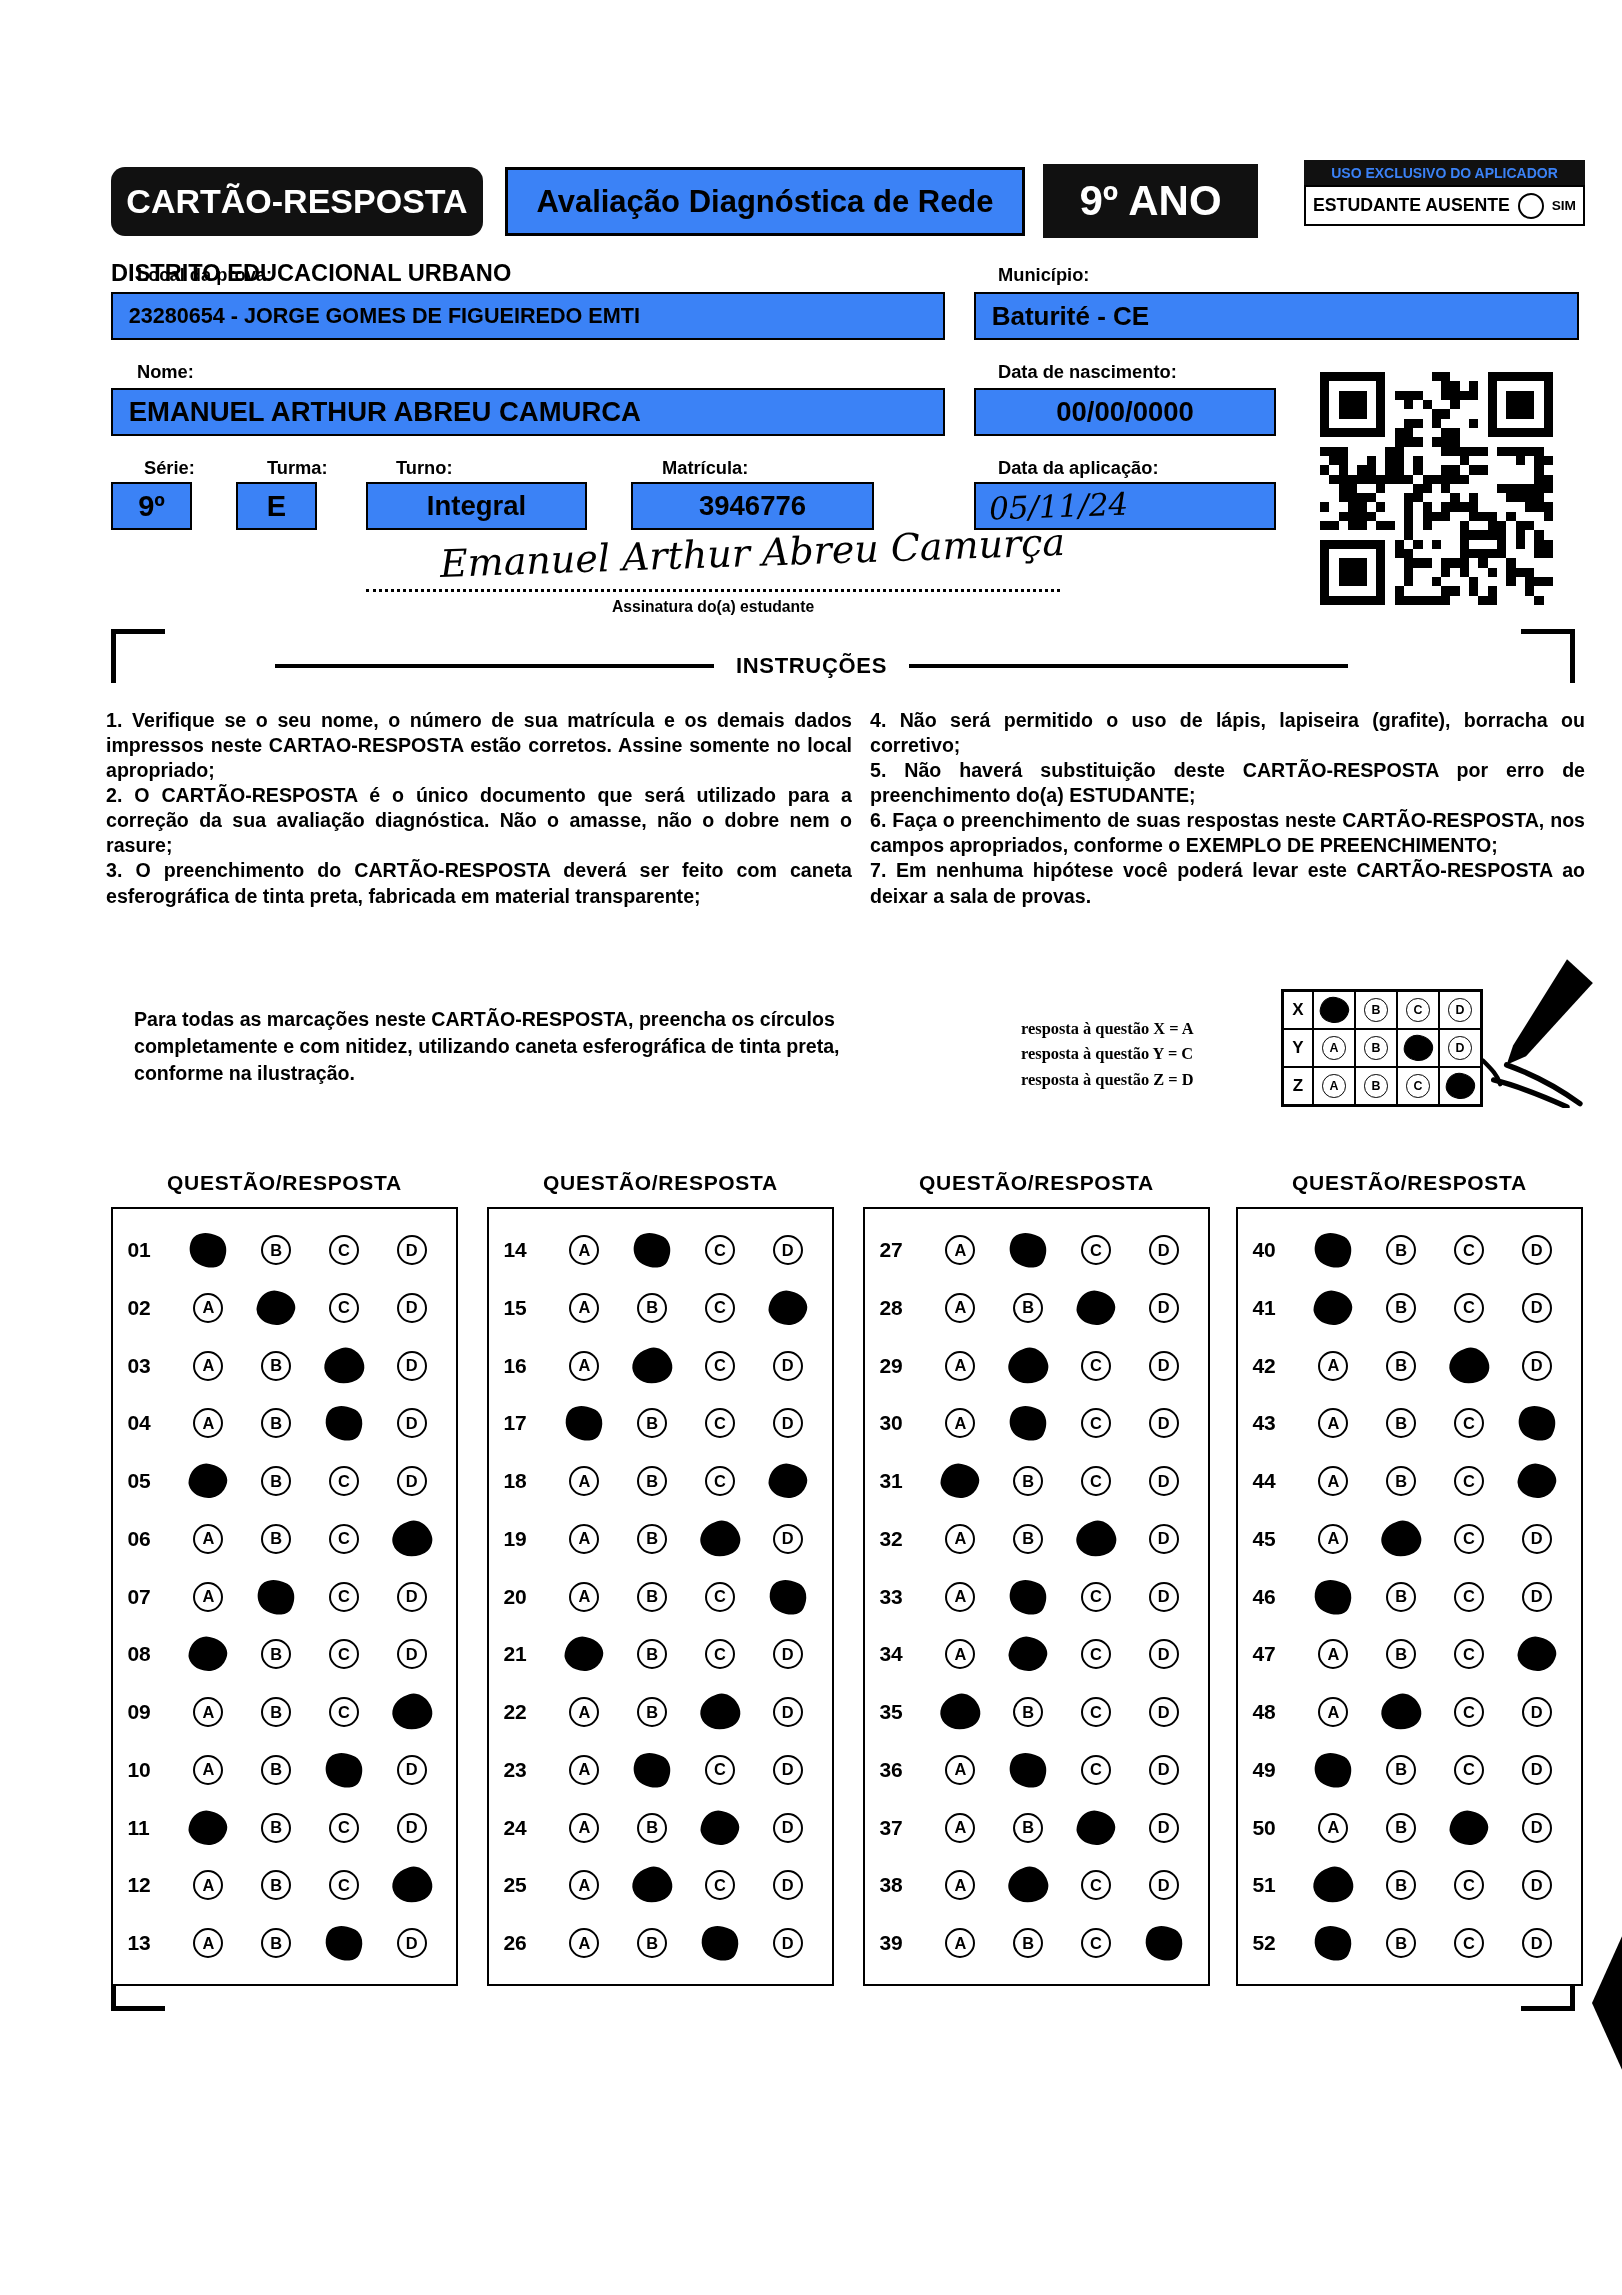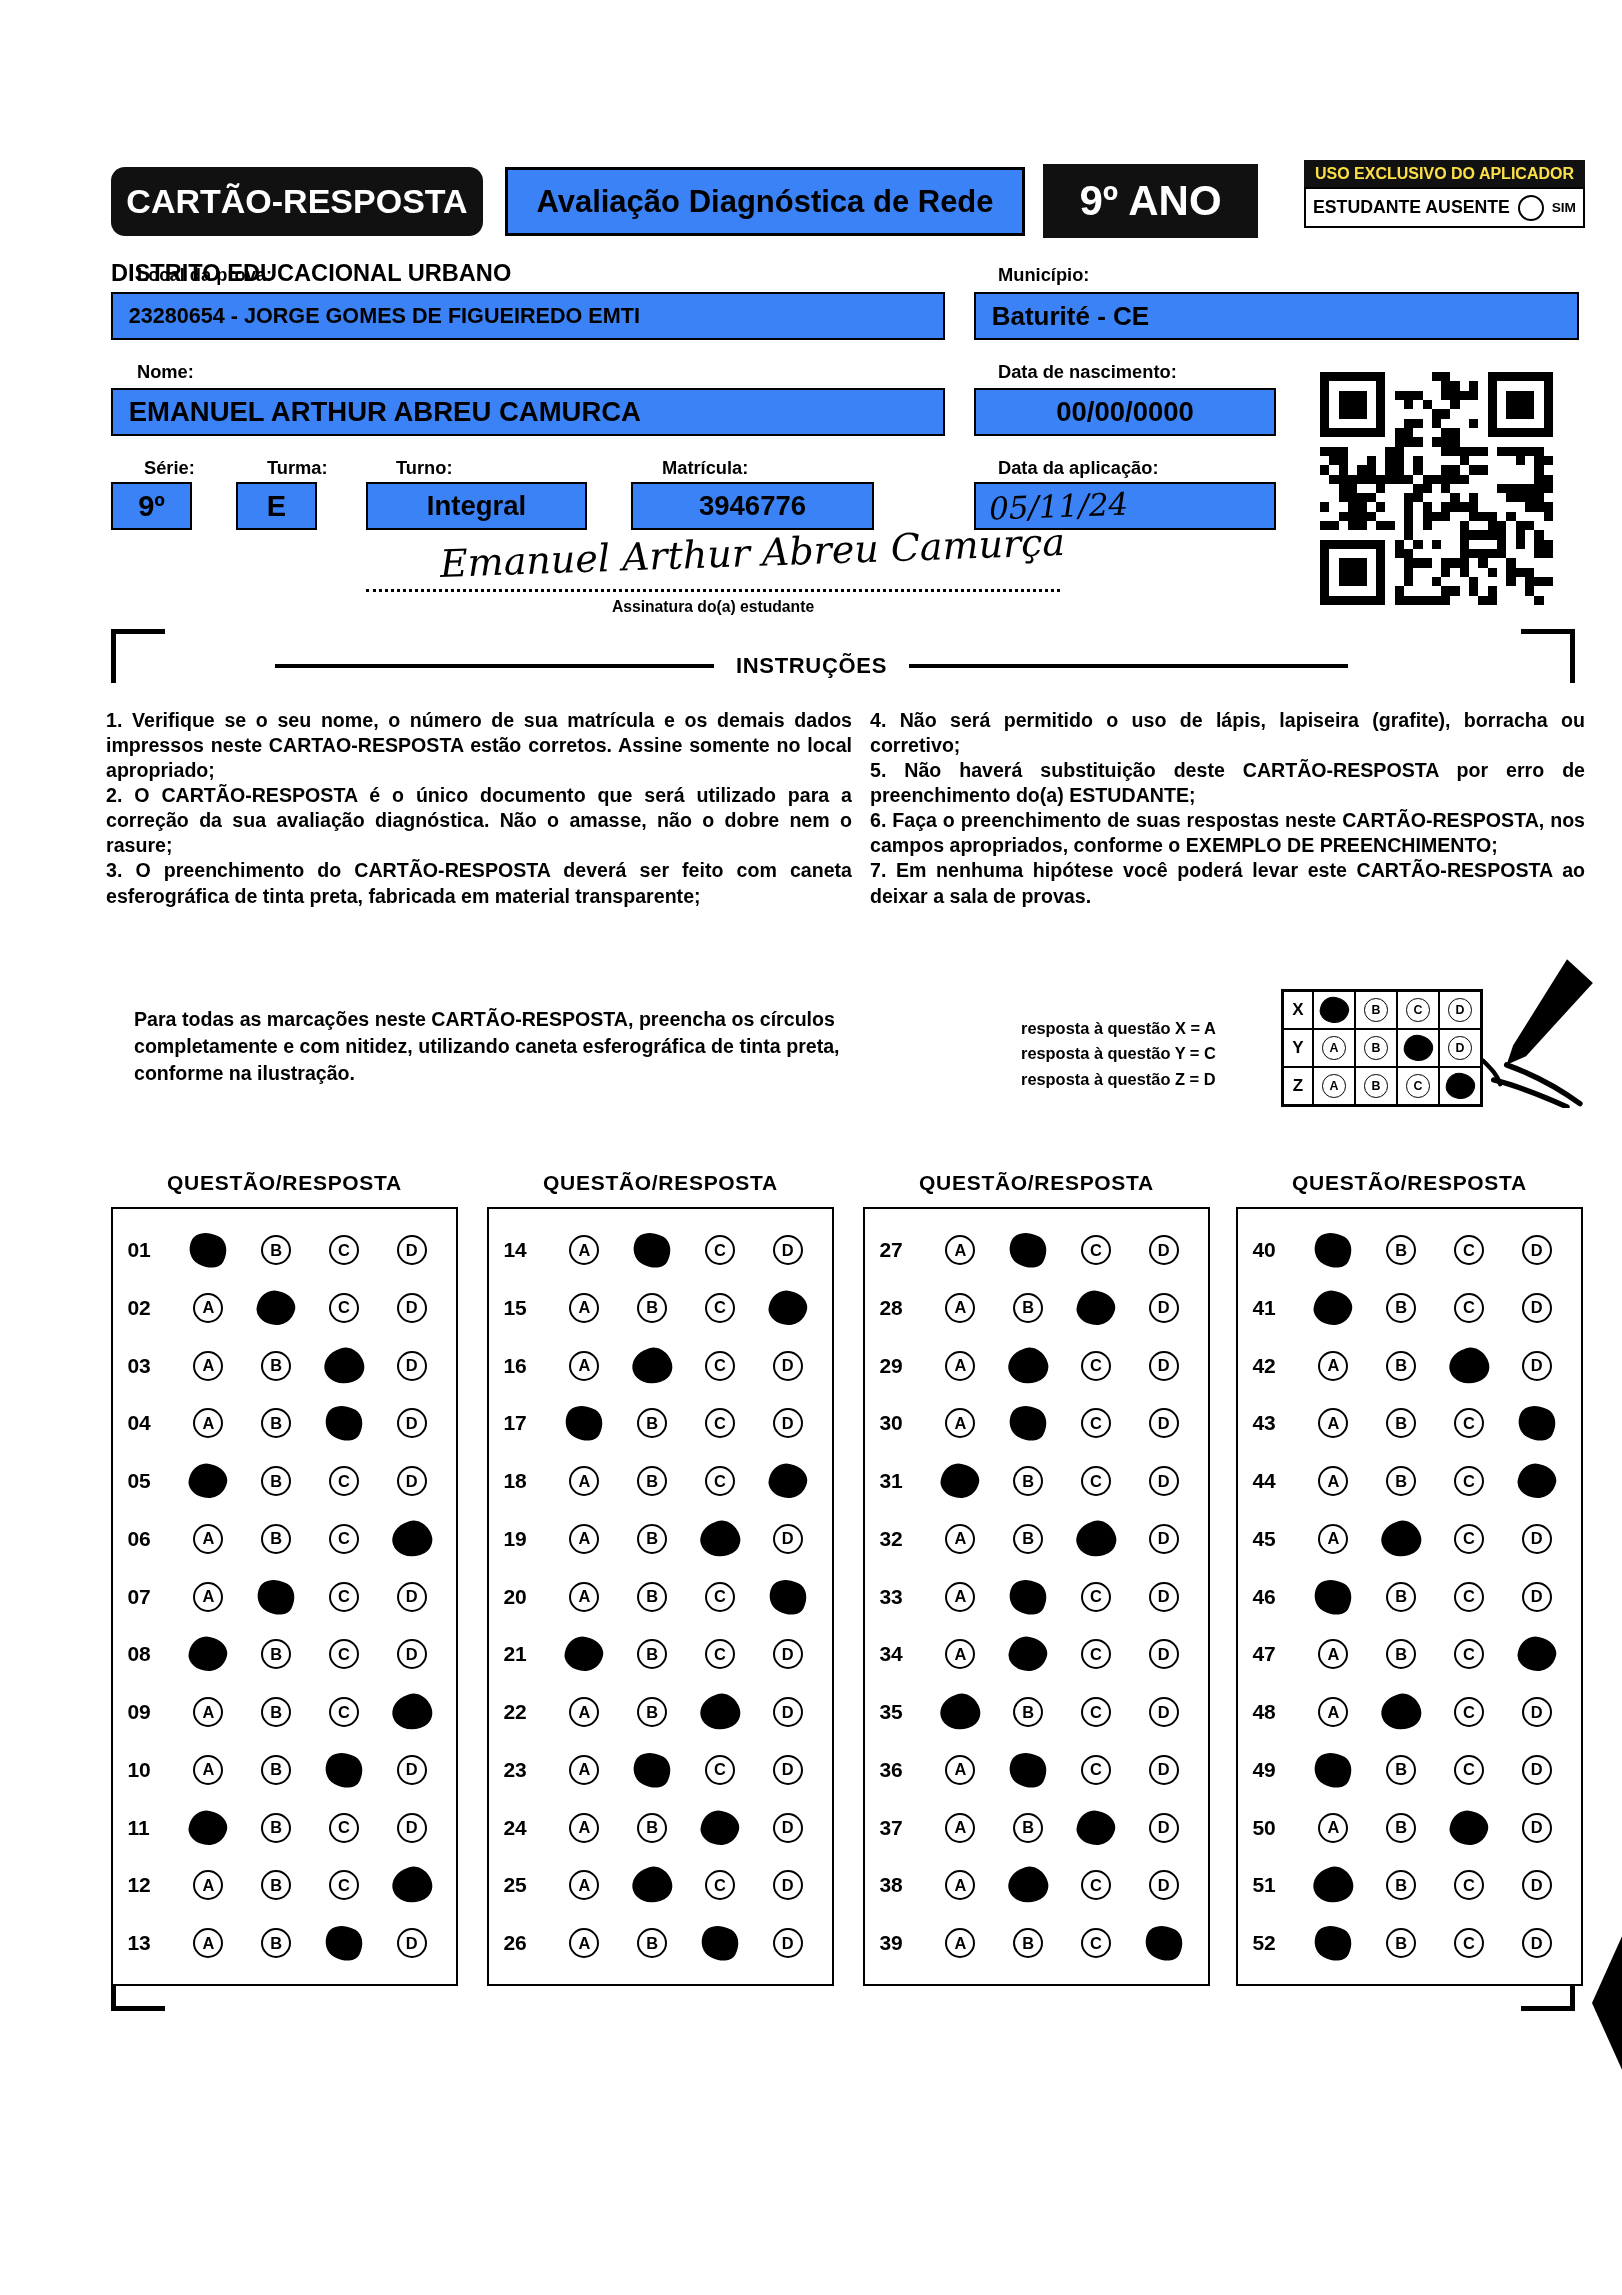--- a/index.html
+++ b/index.html
@@ -8,21 +8,21 @@
   .abs{position:absolute;}
   .box{border:2.6px solid #000;display:flex;align-items:center;box-sizing:border-box;background:#3b82f6;}
   .blackbox{background:#111;color:#fff;display:flex;align-items:center;justify-content:center;box-sizing:border-box;}
   .lbl{font-size:18.3px;font-weight:700;margin-left:18px;}
 
   
   .h-card{left:111px;top:167px;width:372px;height:69px;font-size:34px;font-weight:700;border-radius:14px;}
   .h-exam{left:505px;top:167px;width:520px;height:69px;border:3.9px solid #000;font-size:31px;font-weight:700;justify-content:center;}
   .h-grade{left:1043px;top:164px;width:215px;height:74px;font-size:42px;font-weight:800;}
   .h-right{left:1304px;top:160px;width:281px;}
-  .strip{background:#111;color:#fde047;font-size:16px;font-weight:700;text-align:center;padding:4.6px 0;}
+  .strip{background:#111;color:#3b82f6;font-size:14px;font-weight:700;text-align:center;padding:4.6px 0;}
   .absent-box{border:2.6px solid #000;height:41px;display:flex;align-items:center;justify-content:center;gap:7.9px;
               font-size:17.7px;font-weight:700;box-sizing:border-box;}
   .absent-circle{width:22px;height:22px;border:2px solid #000;border-radius:50%;display:inline-block;}
   .absent-sim{font-size:13.7px;font-weight:700;}
 
   
   .local-label{left:119px;top:264px;}
   .local-value{left:111px;top:260px;width:834px;text-align:left;font-size:23.6px;font-weight:700;}
   .school-box{left:111px;top:292px;width:834px;height:48px;font-size:21.6px;font-weight:700;padding-left:15.7px;}
   .mun-label{left:980px;top:264px;}
@@ -56,21 +56,21 @@
   .instr-title{left:275px;top:653px;width:1073px;display:flex;align-items:center;gap:22px;}
   .instr-title .line{flex:1;height:3.3px;background:#000;}
   .instr-title .t{font-size:22px;font-weight:700;letter-spacing:0.7px;}
   .instr-col{font-size:19.6px;font-weight:700;line-height:1.28;text-align:justify;}
   .instr-col p{margin:0;}
   .instr-left{left:106px;top:708px;width:746px;}
   .instr-right{left:870px;top:708px;width:715px;}
 
   
   .example-text{left:134px;top:1006px;width:759px;font-size:19.6px;font-weight:700;line-height:1.38;}
-  .legend{left:1021px;top:1016px;width:249px;font-size:16.4px;font-weight:700;line-height:1.55;}
+  .legend{left:1021px;top:1016px;width:249px;font-size:16.4px;font-weight:700;line-height:1.55;font-family:Liberation Serif, serif;}
   .ex-grid{left:1281px;top:989px;border:2px solid #000;display:inline-block;background:#fff;}
   .ex-row{display:flex;}
   .ex-cell{width:42px;height:38px;border:0.7px solid #000;display:flex;align-items:center;justify-content:center;box-sizing:border-box;}
   .ex-label{width:30px;font-size:17px;font-weight:700;}
   .pen{left:1464px;top:957px;width:137px;height:151px;}
 
   
   .qheader{top:1171px;width:347px;text-align:center;font-size:21px;font-weight:700;letter-spacing:0.7px;}
   .qh1{left:111px;} .qh2{left:487px;} .qh3{left:863px;} .qh4{left:1236px;}
   .abox{top:1207px;width:347px;height:779px;border:2.6px solid #000;box-sizing:border-box;

